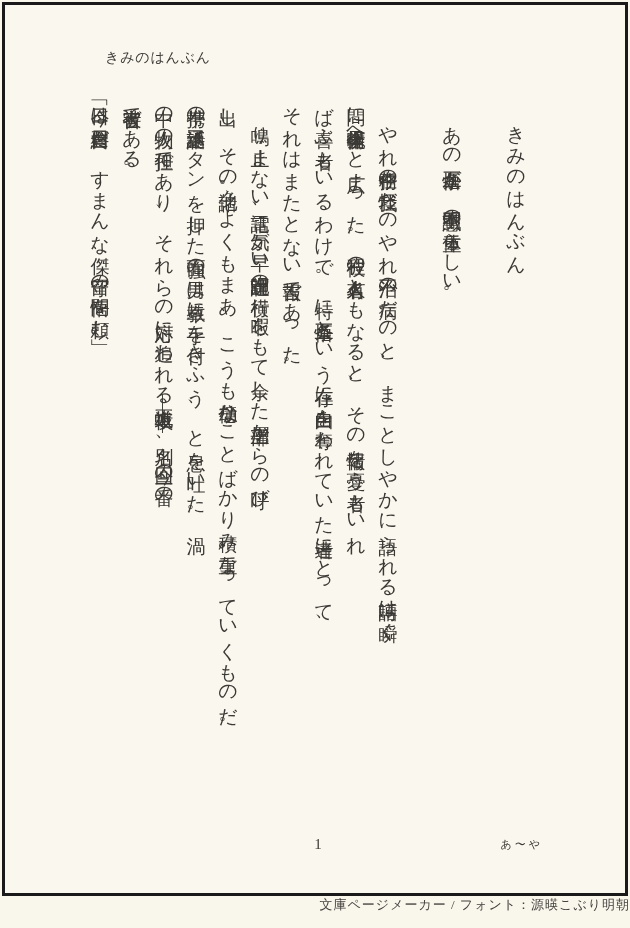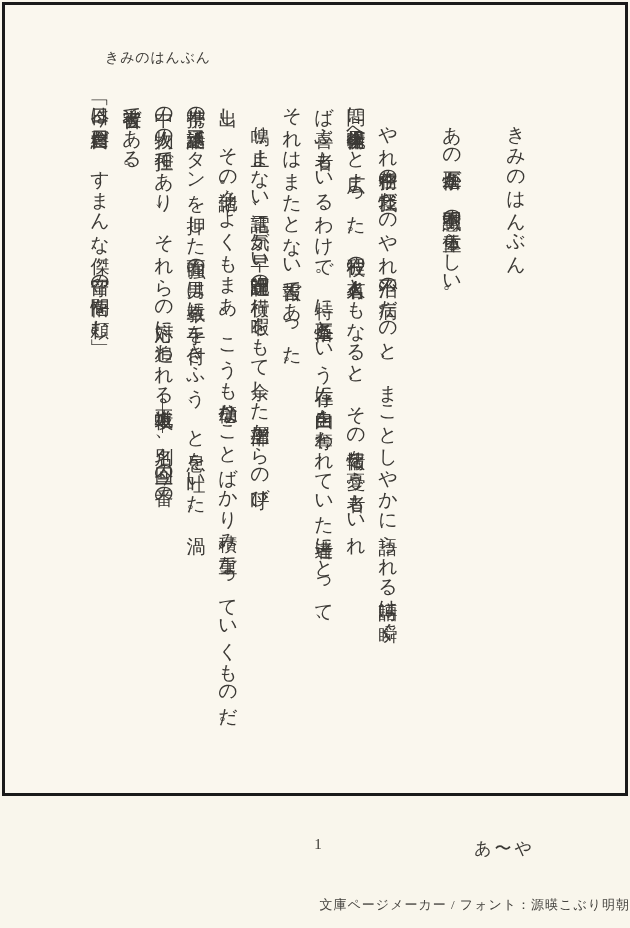--- a/index.html
+++ b/index.html
@@ -13,21 +13,21 @@
     background: #f9f6ec;
     font-family: "Liberation Serif", "DejaVu Serif", serif;
     color: #3b3935;
     overflow: hidden;
   }
   .frame {
     position: absolute;
     left: 2px;
     top: 2px;
     width: 626px;
-    height: 794px;
+    height: 894px;
     box-sizing: border-box;
     border: 3px solid #1a1a1a;
     background: #faf7ee;
   }
   .header-title {
     position: absolute;
     left: 100px;
     top: 44px;
     font-size: 14px;
     letter-spacing: 0.8px;
@@ -54,22 +54,22 @@
     position: absolute;
     top: 831px;
     left: 0;
     width: 626px;
     text-align: center;
     font-size: 15px;
   }
   .author {
     position: absolute;
     top: 832px;
-    right: 90px;
-    font-size: 17px;
+    right: 82px;
+    font-size: 11px;
     letter-spacing: 3px;
     margin-left: 44px;
   }
   .credit {
     position: absolute;
     top: 896px;
     left: 0;
     width: 100%;
     text-align: right;
     font-size: 13px;

